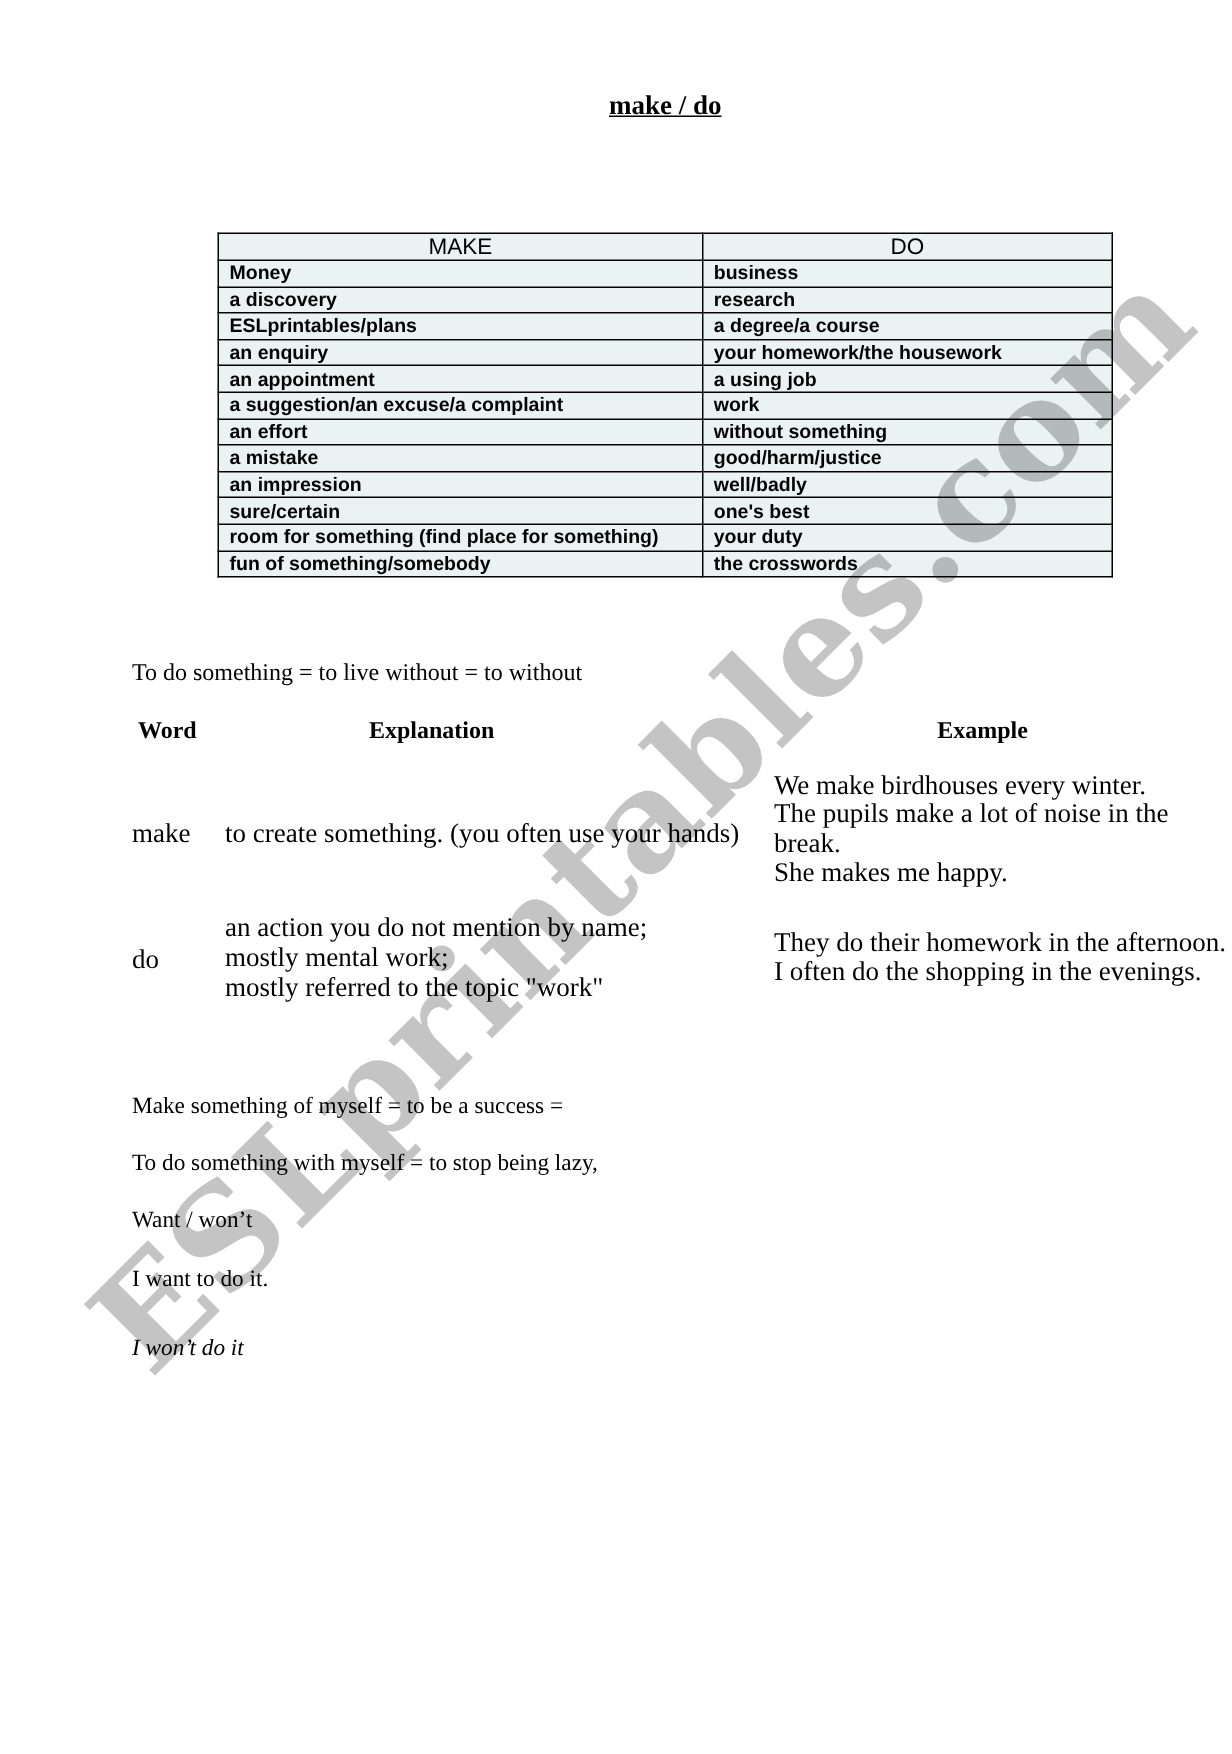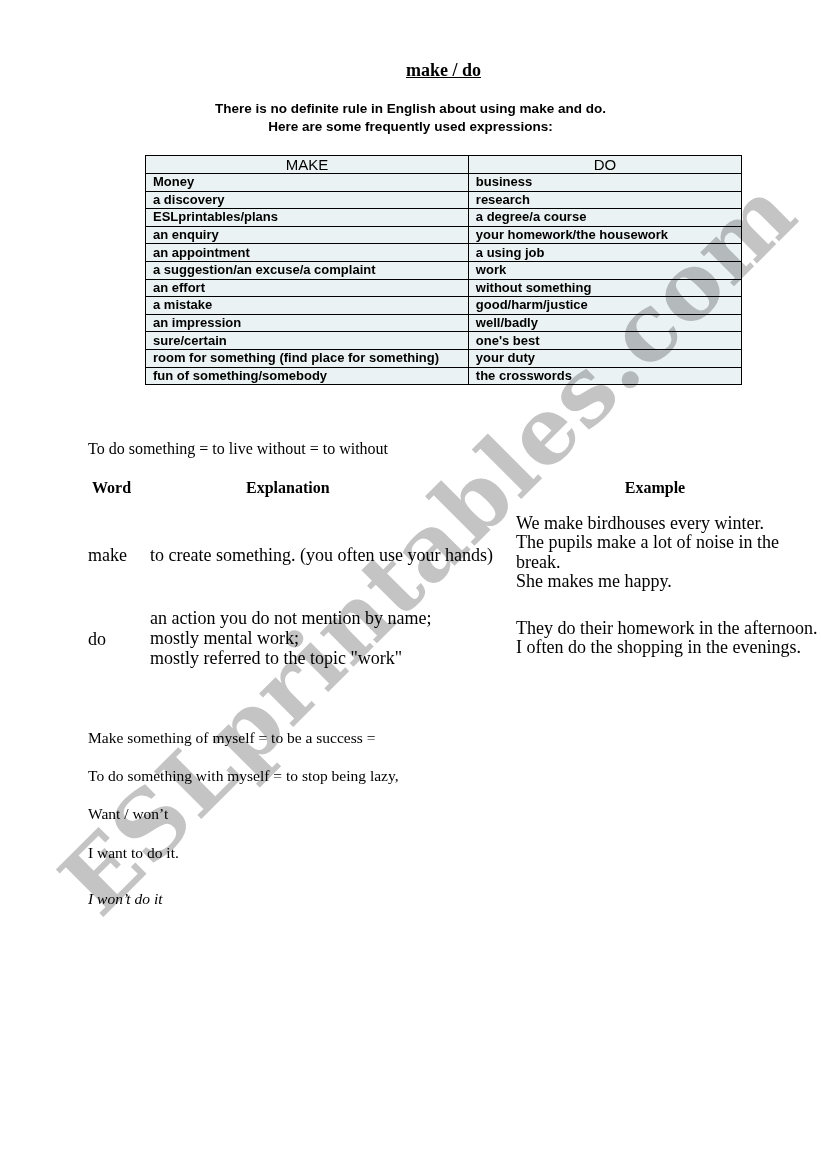--- a/index.html
+++ b/index.html
@@ -99,24 +99,20 @@
 </style>
 </head>
 <body>
 
 <div class="page">
 
   <div class="title">
     <span>make / do</span>
   </div>
 
-  <div class="intro">
-    <div>There is no definite rule in English about using make and do.</div>
-    <div>Here are some frequently used expressions:</div>
-  </div>
 
   <table class="mdtable">
     <thead>
       <tr>
         <th class="col-make">MAKE</th>
         <th>DO</th>
       </tr>
     </thead>
     <tbody>
         <tr>

